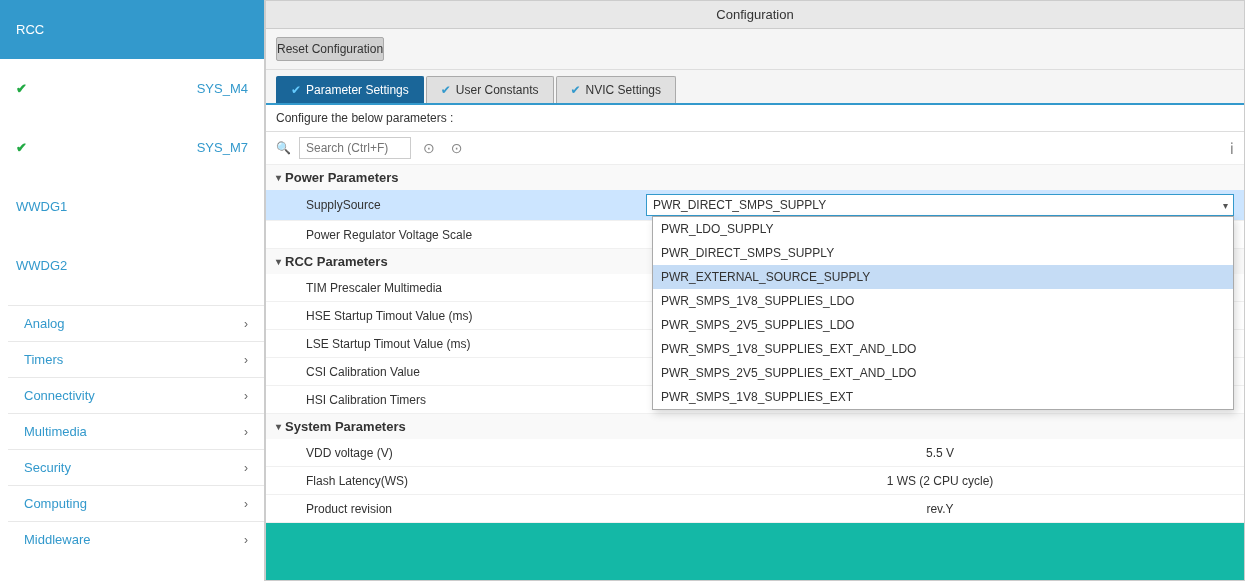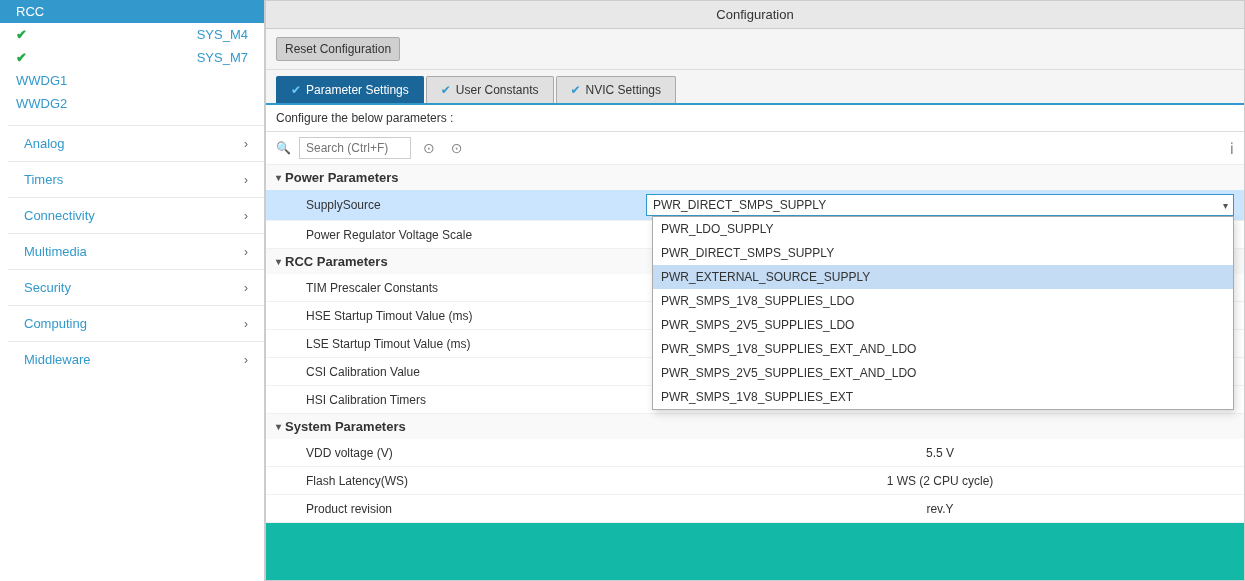--- a/index.html
+++ b/index.html
@@ -10,21 +10,21 @@
       width: 265px;
       min-width: 265px;
       background: #fff;
       border-right: 1px solid #ccc;
       display: flex;
       flex-direction: column;
       overflow-y: auto;
       height: 100%;
     }
     .sidebar-item {
-      padding: 4px 16px;
+      padding: 22px 16px;
       cursor: pointer;
       display: flex;
       align-items: center;
       justify-content: space-between;
       border-bottom: none;
     }
     .sidebar-item.active {
       background: #3399cc;
       color: #fff;
     }
@@ -74,21 +74,21 @@
 
     .config-toolbar {
       padding: 8px 10px;
       background: #f5f5f5;
       border-bottom: 1px solid #ddd;
     }
 
     .reset-btn {
       background: #d0d0d0;
       border: 1px solid #aaa;
-      padding: 4px 8px;
+      padding: 4px 0;
       font-size: 12px;
       cursor: pointer;
       color: #333;
       border-radius: 2px;
     }
 
     .tab-bar {
       display: flex;
       padding: 6px 10px 0;
       background: #f5f5f5;
@@ -353,21 +353,21 @@
         </div>
         <div class="param-row">
           <div class="param-name">Power Regulator Voltage Scale</div>
           <div class="param-value"></div>
         </div>
         <div class="section-header">
     <span class="chevron-down">▾</span>
     <span>RCC Parameters</span>
   </div>
         <div class="param-row">
-          <div class="param-name">TIM Prescaler Constants</div>
+          <div class="param-name">TIM Prescaler Multimedia</div>
           <div class="param-value"></div>
         </div>
         <div class="param-row">
           <div class="param-name">HSE Startup Timout Value (ms)</div>
           <div class="param-value"></div>
         </div>
         <div class="param-row">
           <div class="param-name">LSE Startup Timout Value (ms)</div>
           <div class="param-value"></div>
         </div>

